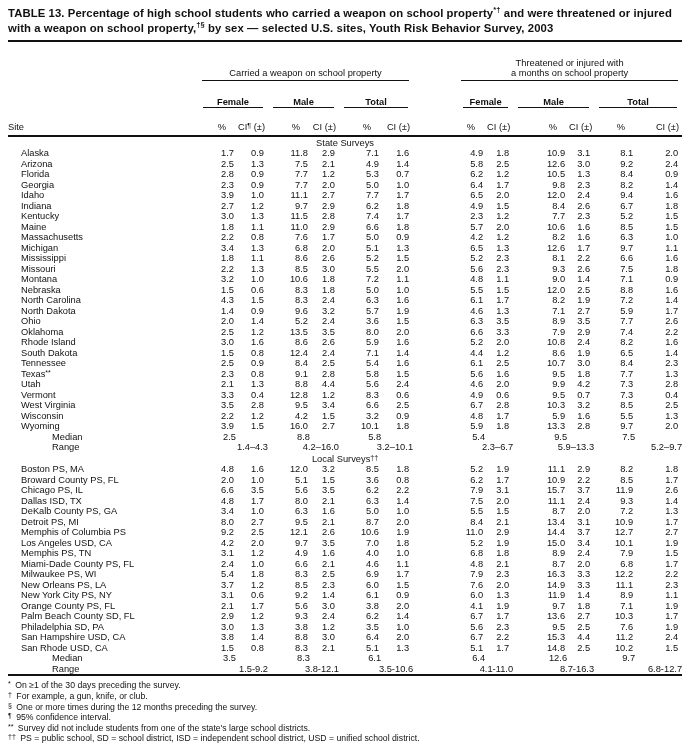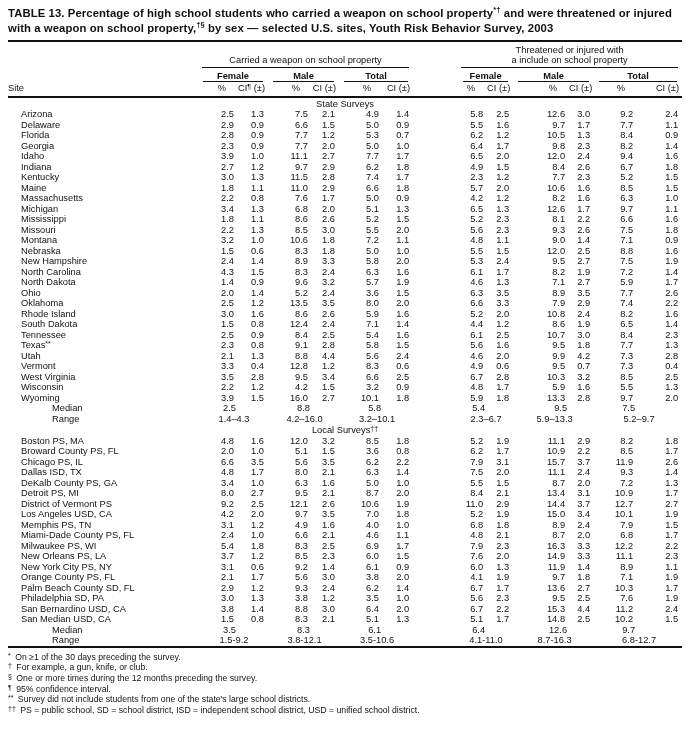--- a/index.html
+++ b/index.html
@@ -28,21 +28,21 @@
   }
   th, td {
     font-size:9.3px;
     font-weight:normal;
     line-height:10.5px;
     white-space:nowrap;
     overflow:visible;
     padding:0;
     vertical-align:bottom;
   }
-  thead th { padding-top:1px; }
+  thead th { padding-top:14px; }
   .spanner { text-align:center; }
   .sp-inner {
     display:block;
     border-bottom:1px solid #111;
     padding:2px 0 1px 0;
     margin:0 4px;
     text-align:center;
   }
   .sp-inner-right { margin-left:48px; }
   .sub-inner {
@@ -64,21 +64,21 @@
   td.site { text-align:left;padding-left:44px; }
   td.indent { padding-left:13px; }
   .section-label { text-align:center; padding-top:1px; }
   .median-row td.summary { text-align:right; }
   .median-row td:nth-child(2) { padding-right:32px; }
   .median-row td:nth-child(3) { padding-right:29px; }
   .median-row td:nth-child(4) { padding-right:32px; }
   .median-row td:nth-child(5) { padding-right:28px; }
   .median-row td:nth-child(6) { padding-right:27px; }
   .median-row td:nth-child(7) { padding-right:47px; }
-  .range-row td.summary { text-align:center; padding-left:2px; }
+  .range-row td.summary { text-align:right; padding-left:2px; }
   .range-row td:nth-child(5) { padding-left:46px; }
   .footnotes { margin-top:4px; }
   .fn {
     font-size:8.7px;
     line-height:1.22;
     padding-left:12px;
     text-indent:-12px;
   }
   .fn-marker { font-size:7px; vertical-align:top; line-height:1; padding-right:2px; }
 </style>
@@ -105,21 +105,21 @@
       <col style="width:43px">
         <col style="width:45px">
     </colgroup>
     <thead>
       <tr>
         <th class="site-h"></th>
         <th colspan="6" class="spanner">
           <span class="sp-inner">Carried a weapon on school property</span>
         </th>
         <th colspan="6" class="spanner">
-          <span class="sp-inner sp-inner-right"><span>Threatened or injured with</span><br><span>a include on school property</span></span>
+          <span class="sp-inner sp-inner-right"><span>Threatened or injured with</span><br><span>a months on school property</span></span>
         </th>
       </tr>
       <tr>
         <th></th>
         <th colspan="2">
             <span class="sub-inner">Female</span>
           </th>
         <th colspan="2">
             <span class="sub-inner">Male</span>
           </th>
@@ -150,48 +150,48 @@
         <th class="ci">CI (±)</th>
         <th class="pct">%</th>
         <th class="ci">CI (±)</th>
       </tr>
     </thead>
     <tbody id="tbody">
         <tr>
           <td class="section-label" colspan="13">State Surveys</td>
         </tr>
         <tr>
+          <td class="site indent">Alaska</td>
+          <td class="num">1.7</td>
+          <td class="num">0.9</td>
+          <td class="num">11.8</td>
+          <td class="num">2.9</td>
+          <td class="num">7.1</td>
+          <td class="num">1.6</td>
+          <td class="num">4.9</td>
+          <td class="num">1.8</td>
+          <td class="num">10.9</td>
+          <td class="num">3.1</td>
+          <td class="num">8.1</td>
+          <td class="num">2.0</td>
+        </tr>
+        <tr>
           <td class="site indent">Arizona</td>
           <td class="num">2.5</td>
           <td class="num">1.3</td>
           <td class="num">7.5</td>
           <td class="num">2.1</td>
           <td class="num">4.9</td>
           <td class="num">1.4</td>
           <td class="num">5.8</td>
           <td class="num">2.5</td>
           <td class="num">12.6</td>
           <td class="num">3.0</td>
           <td class="num">9.2</td>
           <td class="num">2.4</td>
-        </tr>
-        <tr>
-          <td class="site indent">Delaware</td>
-          <td class="num">2.9</td>
-          <td class="num">0.9</td>
-          <td class="num">6.6</td>
-          <td class="num">1.5</td>
-          <td class="num">5.0</td>
-          <td class="num">0.9</td>
-          <td class="num">5.5</td>
-          <td class="num">1.6</td>
-          <td class="num">9.7</td>
-          <td class="num">1.7</td>
-          <td class="num">7.7</td>
-          <td class="num">1.1</td>
         </tr>
         <tr>
           <td class="site indent">Florida</td>
           <td class="num">2.8</td>
           <td class="num">0.9</td>
           <td class="num">7.7</td>
           <td class="num">1.2</td>
           <td class="num">5.3</td>
           <td class="num">0.7</td>
           <td class="num">6.2</td>
@@ -358,35 +358,20 @@
           <td class="num">8.3</td>
           <td class="num">1.8</td>
           <td class="num">5.0</td>
           <td class="num">1.0</td>
           <td class="num">5.5</td>
           <td class="num">1.5</td>
           <td class="num">12.0</td>
           <td class="num">2.5</td>
           <td class="num">8.8</td>
           <td class="num">1.6</td>
-        </tr>
-        <tr>
-          <td class="site indent">New Hampshire</td>
-          <td class="num">2.4</td>
-          <td class="num">1.4</td>
-          <td class="num">8.9</td>
-          <td class="num">3.3</td>
-          <td class="num">5.8</td>
-          <td class="num">2.0</td>
-          <td class="num">5.3</td>
-          <td class="num">2.4</td>
-          <td class="num">9.5</td>
-          <td class="num">2.7</td>
-          <td class="num">7.5</td>
-          <td class="num">1.9</td>
         </tr>
         <tr>
           <td class="site indent">North Carolina</td>
           <td class="num">4.3</td>
           <td class="num">1.5</td>
           <td class="num">8.3</td>
           <td class="num">2.4</td>
           <td class="num">6.3</td>
           <td class="num">1.6</td>
           <td class="num">6.1</td>
@@ -681,21 +666,21 @@
           <td class="num">8.7</td>
           <td class="num">2.0</td>
           <td class="num">8.4</td>
           <td class="num">2.1</td>
           <td class="num">13.4</td>
           <td class="num">3.1</td>
           <td class="num">10.9</td>
           <td class="num">1.7</td>
         </tr>
         <tr>
-          <td class="site indent">District of Vermont PS</td>
+          <td class="site indent">Memphis of Columbia PS</td>
           <td class="num">9.2</td>
           <td class="num">2.5</td>
           <td class="num">12.1</td>
           <td class="num">2.6</td>
           <td class="num">10.6</td>
           <td class="num">1.9</td>
           <td class="num">11.0</td>
           <td class="num">2.9</td>
           <td class="num">14.4</td>
           <td class="num">3.7</td>
@@ -831,36 +816,36 @@
           <td class="num">3.5</td>
           <td class="num">1.0</td>
           <td class="num">5.6</td>
           <td class="num">2.3</td>
           <td class="num">9.5</td>
           <td class="num">2.5</td>
           <td class="num">7.6</td>
           <td class="num">1.9</td>
         </tr>
         <tr>
-          <td class="site indent">San Bernardino USD, CA</td>
+          <td class="site indent">San Hampshire USD, CA</td>
           <td class="num">3.8</td>
           <td class="num">1.4</td>
           <td class="num">8.8</td>
           <td class="num">3.0</td>
           <td class="num">6.4</td>
           <td class="num">2.0</td>
           <td class="num">6.7</td>
           <td class="num">2.2</td>
           <td class="num">15.3</td>
           <td class="num">4.4</td>
           <td class="num">11.2</td>
           <td class="num">2.4</td>
         </tr>
         <tr>
-          <td class="site indent">San Median USD, CA</td>
+          <td class="site indent">San Rhode USD, CA</td>
           <td class="num">1.5</td>
           <td class="num">0.8</td>
           <td class="num">8.3</td>
           <td class="num">2.1</td>
           <td class="num">5.1</td>
           <td class="num">1.3</td>
           <td class="num">5.1</td>
           <td class="num">1.7</td>
           <td class="num">14.8</td>
           <td class="num">2.5</td>

